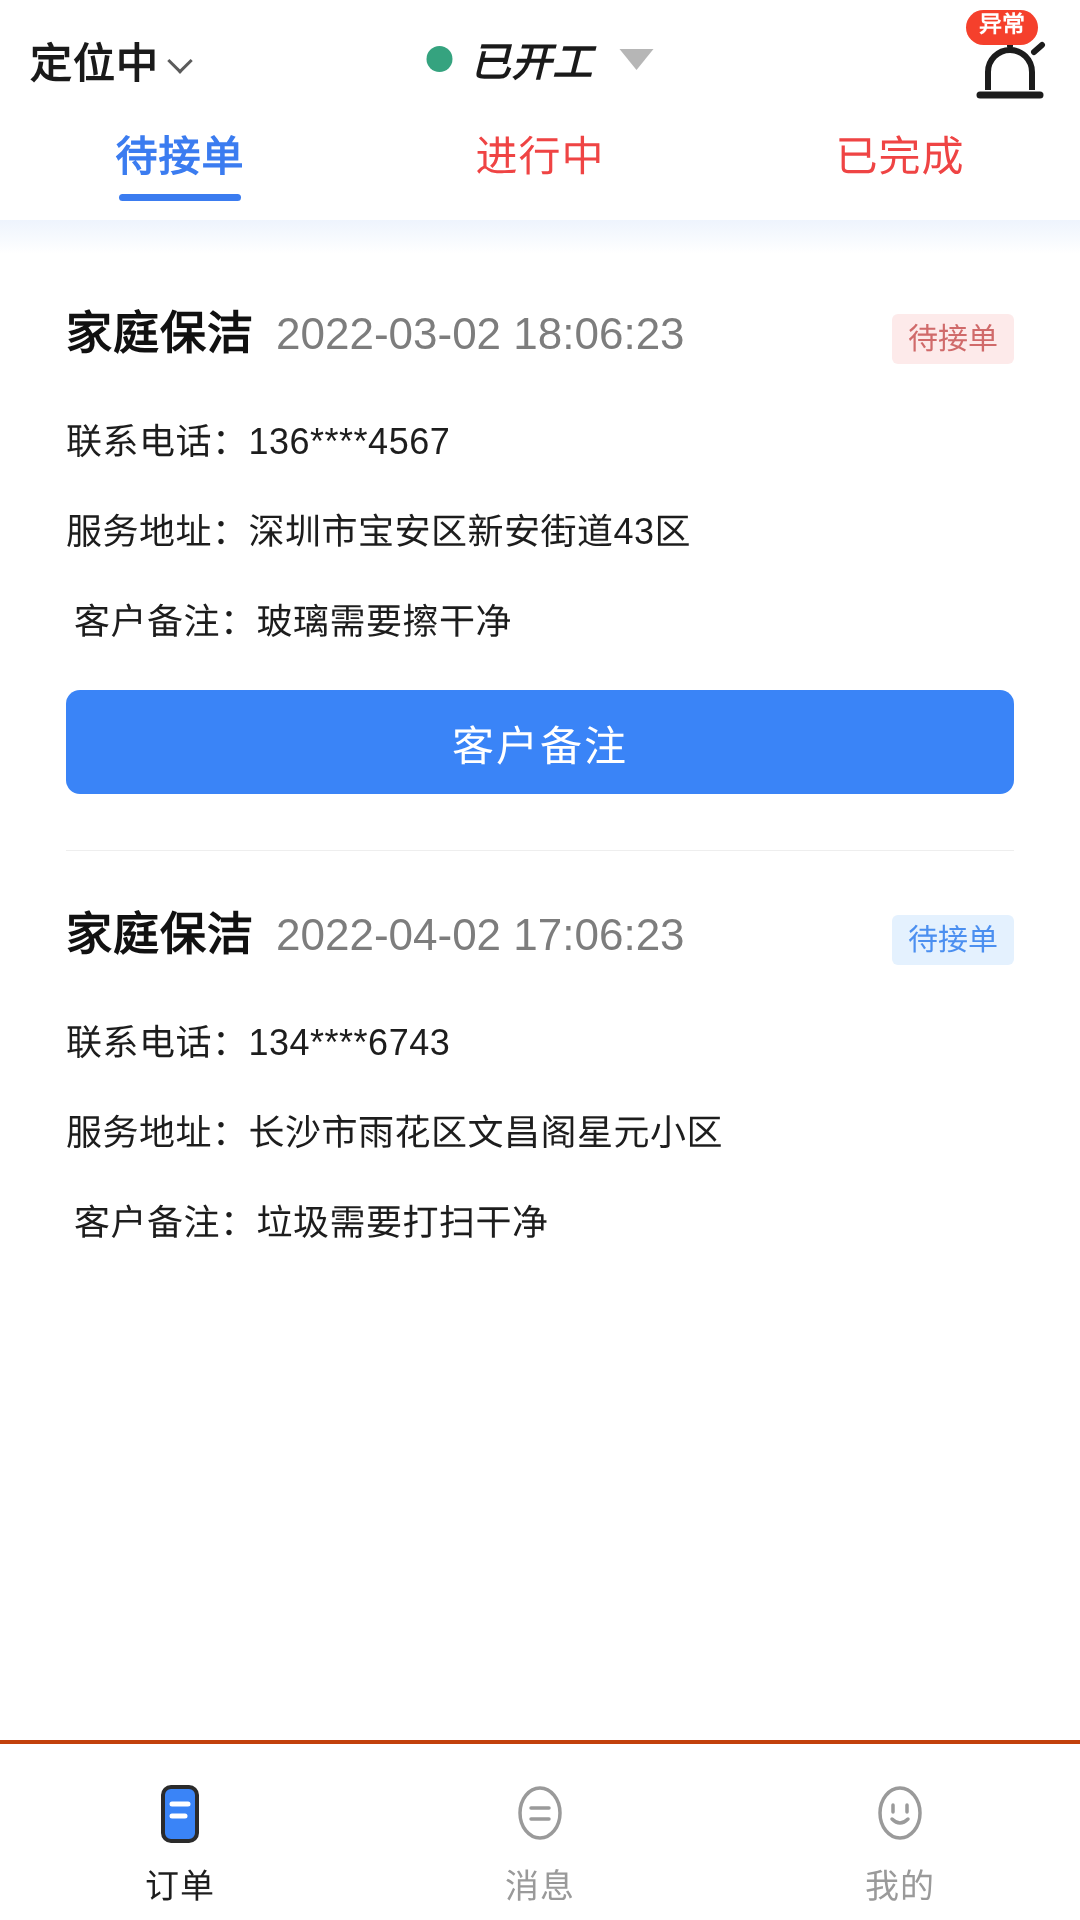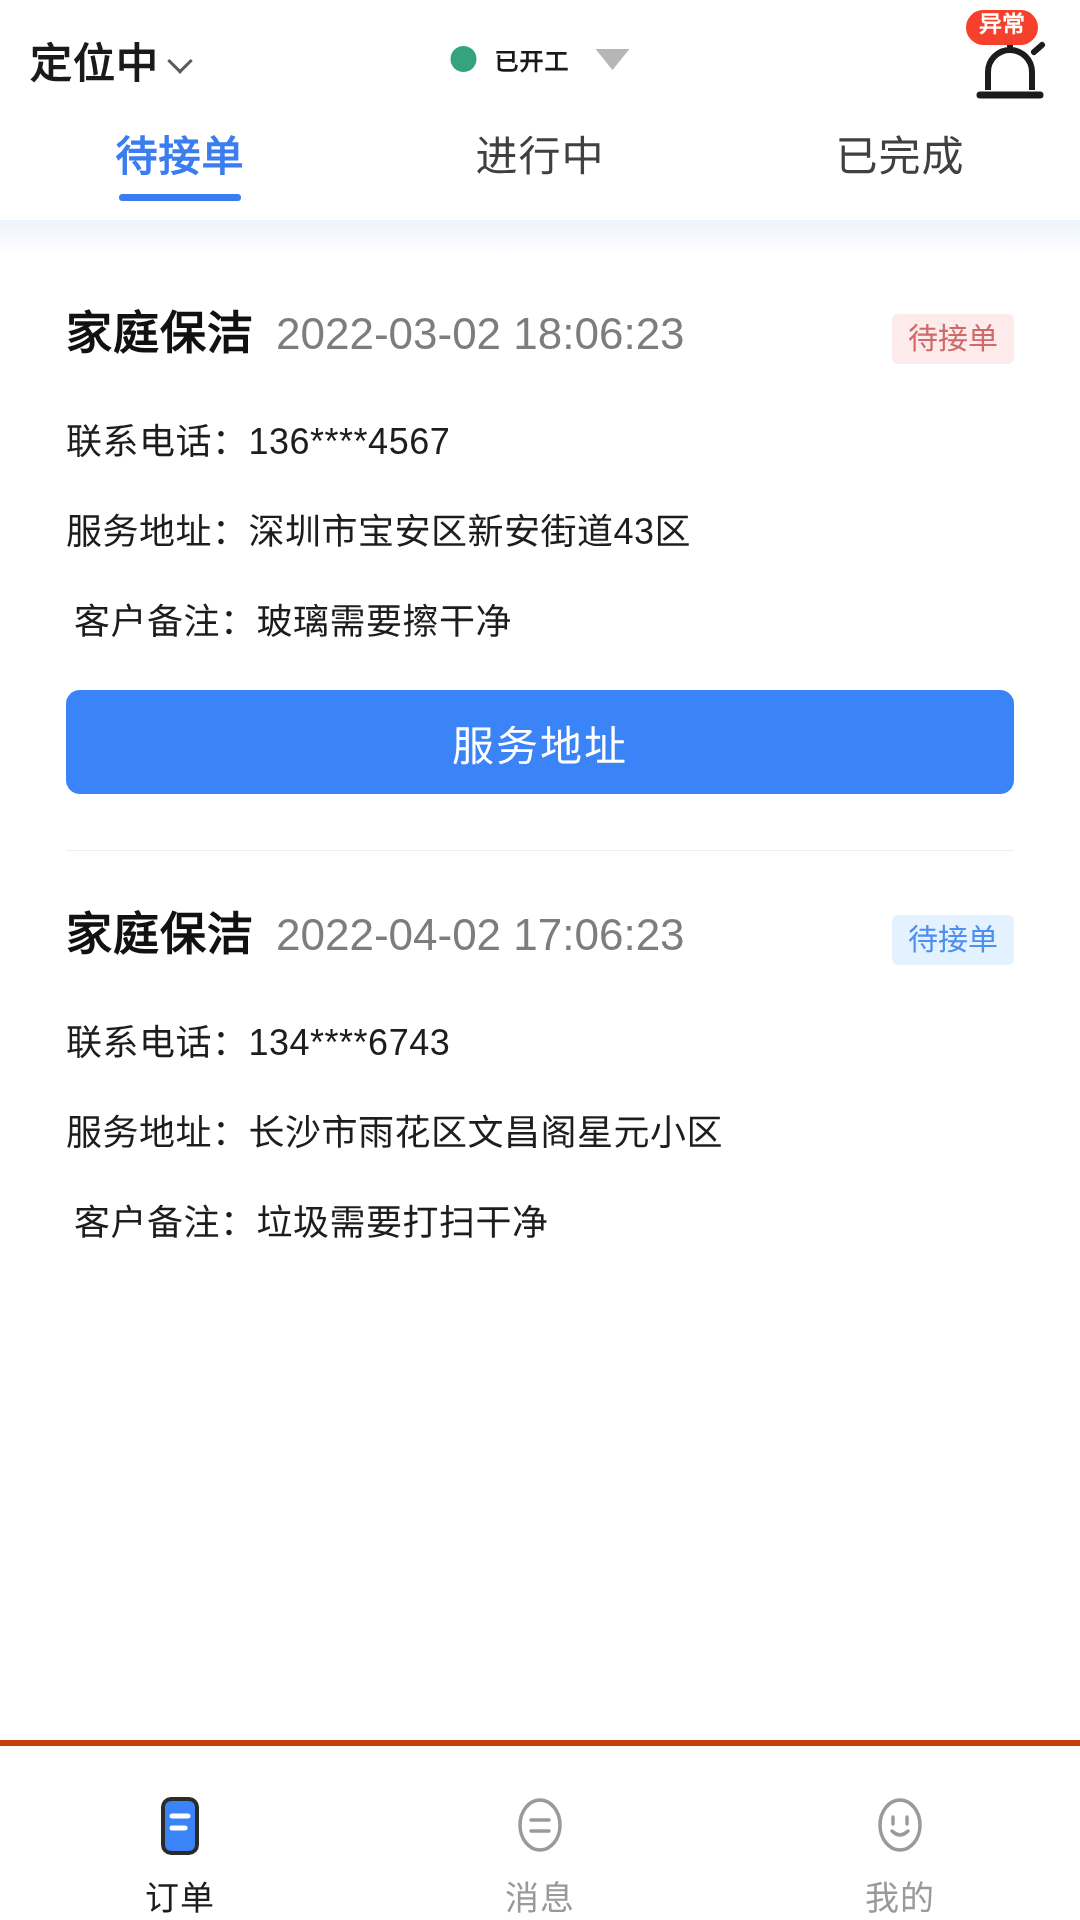--- a/index.html
+++ b/index.html
@@ -72,24 +72,25 @@
     gap: 18px;
   }
   .status-dot {
     width: 26px;
     height: 26px;
     border-radius: 50%;
     background: #35a37f;
     flex: 0 0 auto;
   }
   .status-text {
-    font-size: 24px;
+    font-size: 40px;
     font-weight: 600;
     color: #1a1a1a;
     letter-spacing: 1px;
+    font-style: italic;
   }
   .tri-down {
     width: 0;
     height: 0;
     border-left: 17px solid transparent;
     border-right: 17px solid transparent;
     border-top: 21px solid #b6b6b6;
     margin-left: 8px;
   }
 
@@ -128,21 +129,21 @@
     flex: 0 0 102px;
     display: flex;
     align-items: flex-start;
     background: #ffffff;
     position: relative;
   }
   .tab {
     flex: 1 1 0;
     text-align: center;
     font-size: 42px;
-    color: #404040;
+    color: #ef4444;
     letter-spacing: 1px;
     position: relative;
     padding-top: 4px;
   }
   .tab.active {
     color: #3b7cf0;
     font-weight: 700;
   }
   .tab.active::after {
     content: "";
@@ -244,24 +245,24 @@
 
   .card-divider {
     height: 1px;
     background: #eeeeee;
     margin: 56px 0 0 0;
   }
 
   
   .tabbar {
     flex: 0 0 180px;
-    border-top: 6px solid #c2410c;
-    background: #ffffff;
-    display: flex;
-    align-items: flex-end;
+    border-top: 4px solid #c2410c;
+    background: #ffffff;
+    display: flex;
+    align-items: center;
     padding-top: 26px;
   }
   .tabbar-item {
     flex: 1 1 0;
     display: flex;
     flex-direction: column;
     align-items: center;
     gap: 14px;
   }
   .tabbar-icon {
@@ -332,21 +333,21 @@
       <div class="card-row row-address">
         <span class="row-label">服务地址：</span>
         <span class="row-value">深圳市宝安区新安街道43区</span>
       </div>
 
       <div class="card-row row-remark">
         <span class="row-label">客户备注：</span>
         <span class="row-value">玻璃需要擦干净</span>
       </div>
 
-      <button class="accept-btn">服务地址</button>
+      <button class="accept-btn">客户备注</button>
 
       <div class="card-divider"></div>
     </div>
 
     <div class="order-card second">
       <div class="card-head">
         <span class="card-title">家庭保洁</span>
         <span class="card-time">2022-04-02 17:06:23</span>
         <span class="card-status blue">待接单</span>
       </div>

